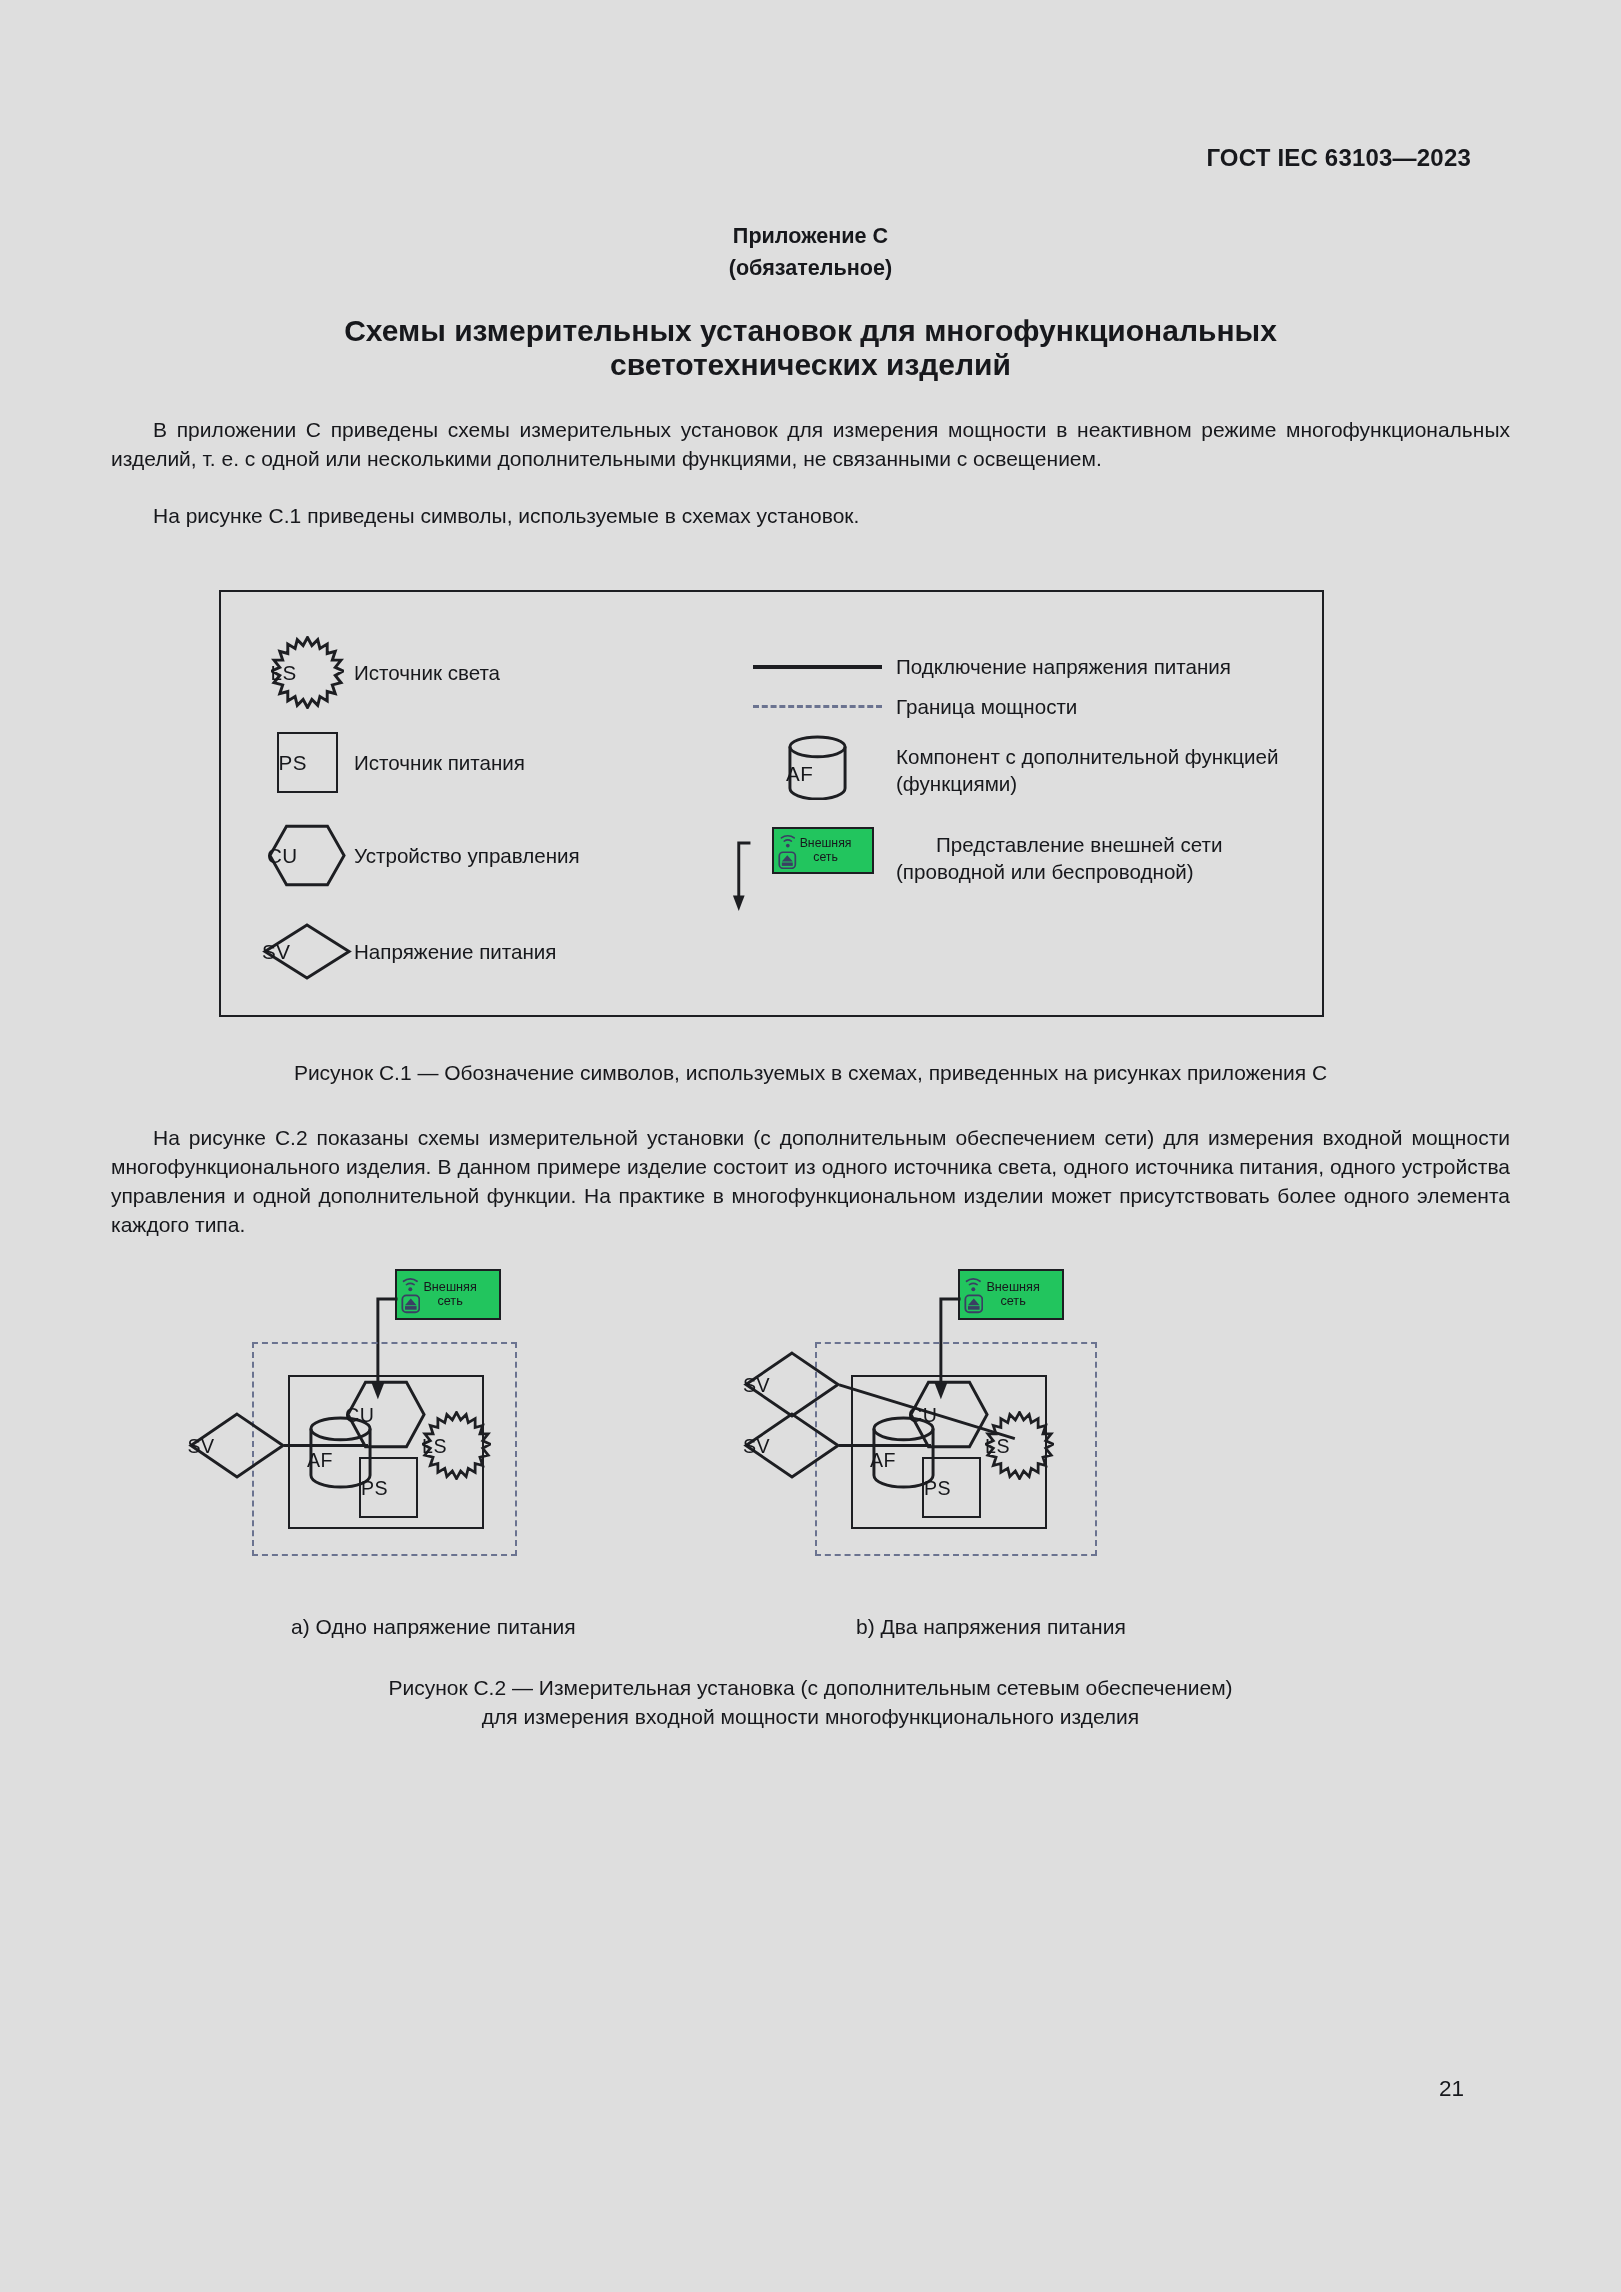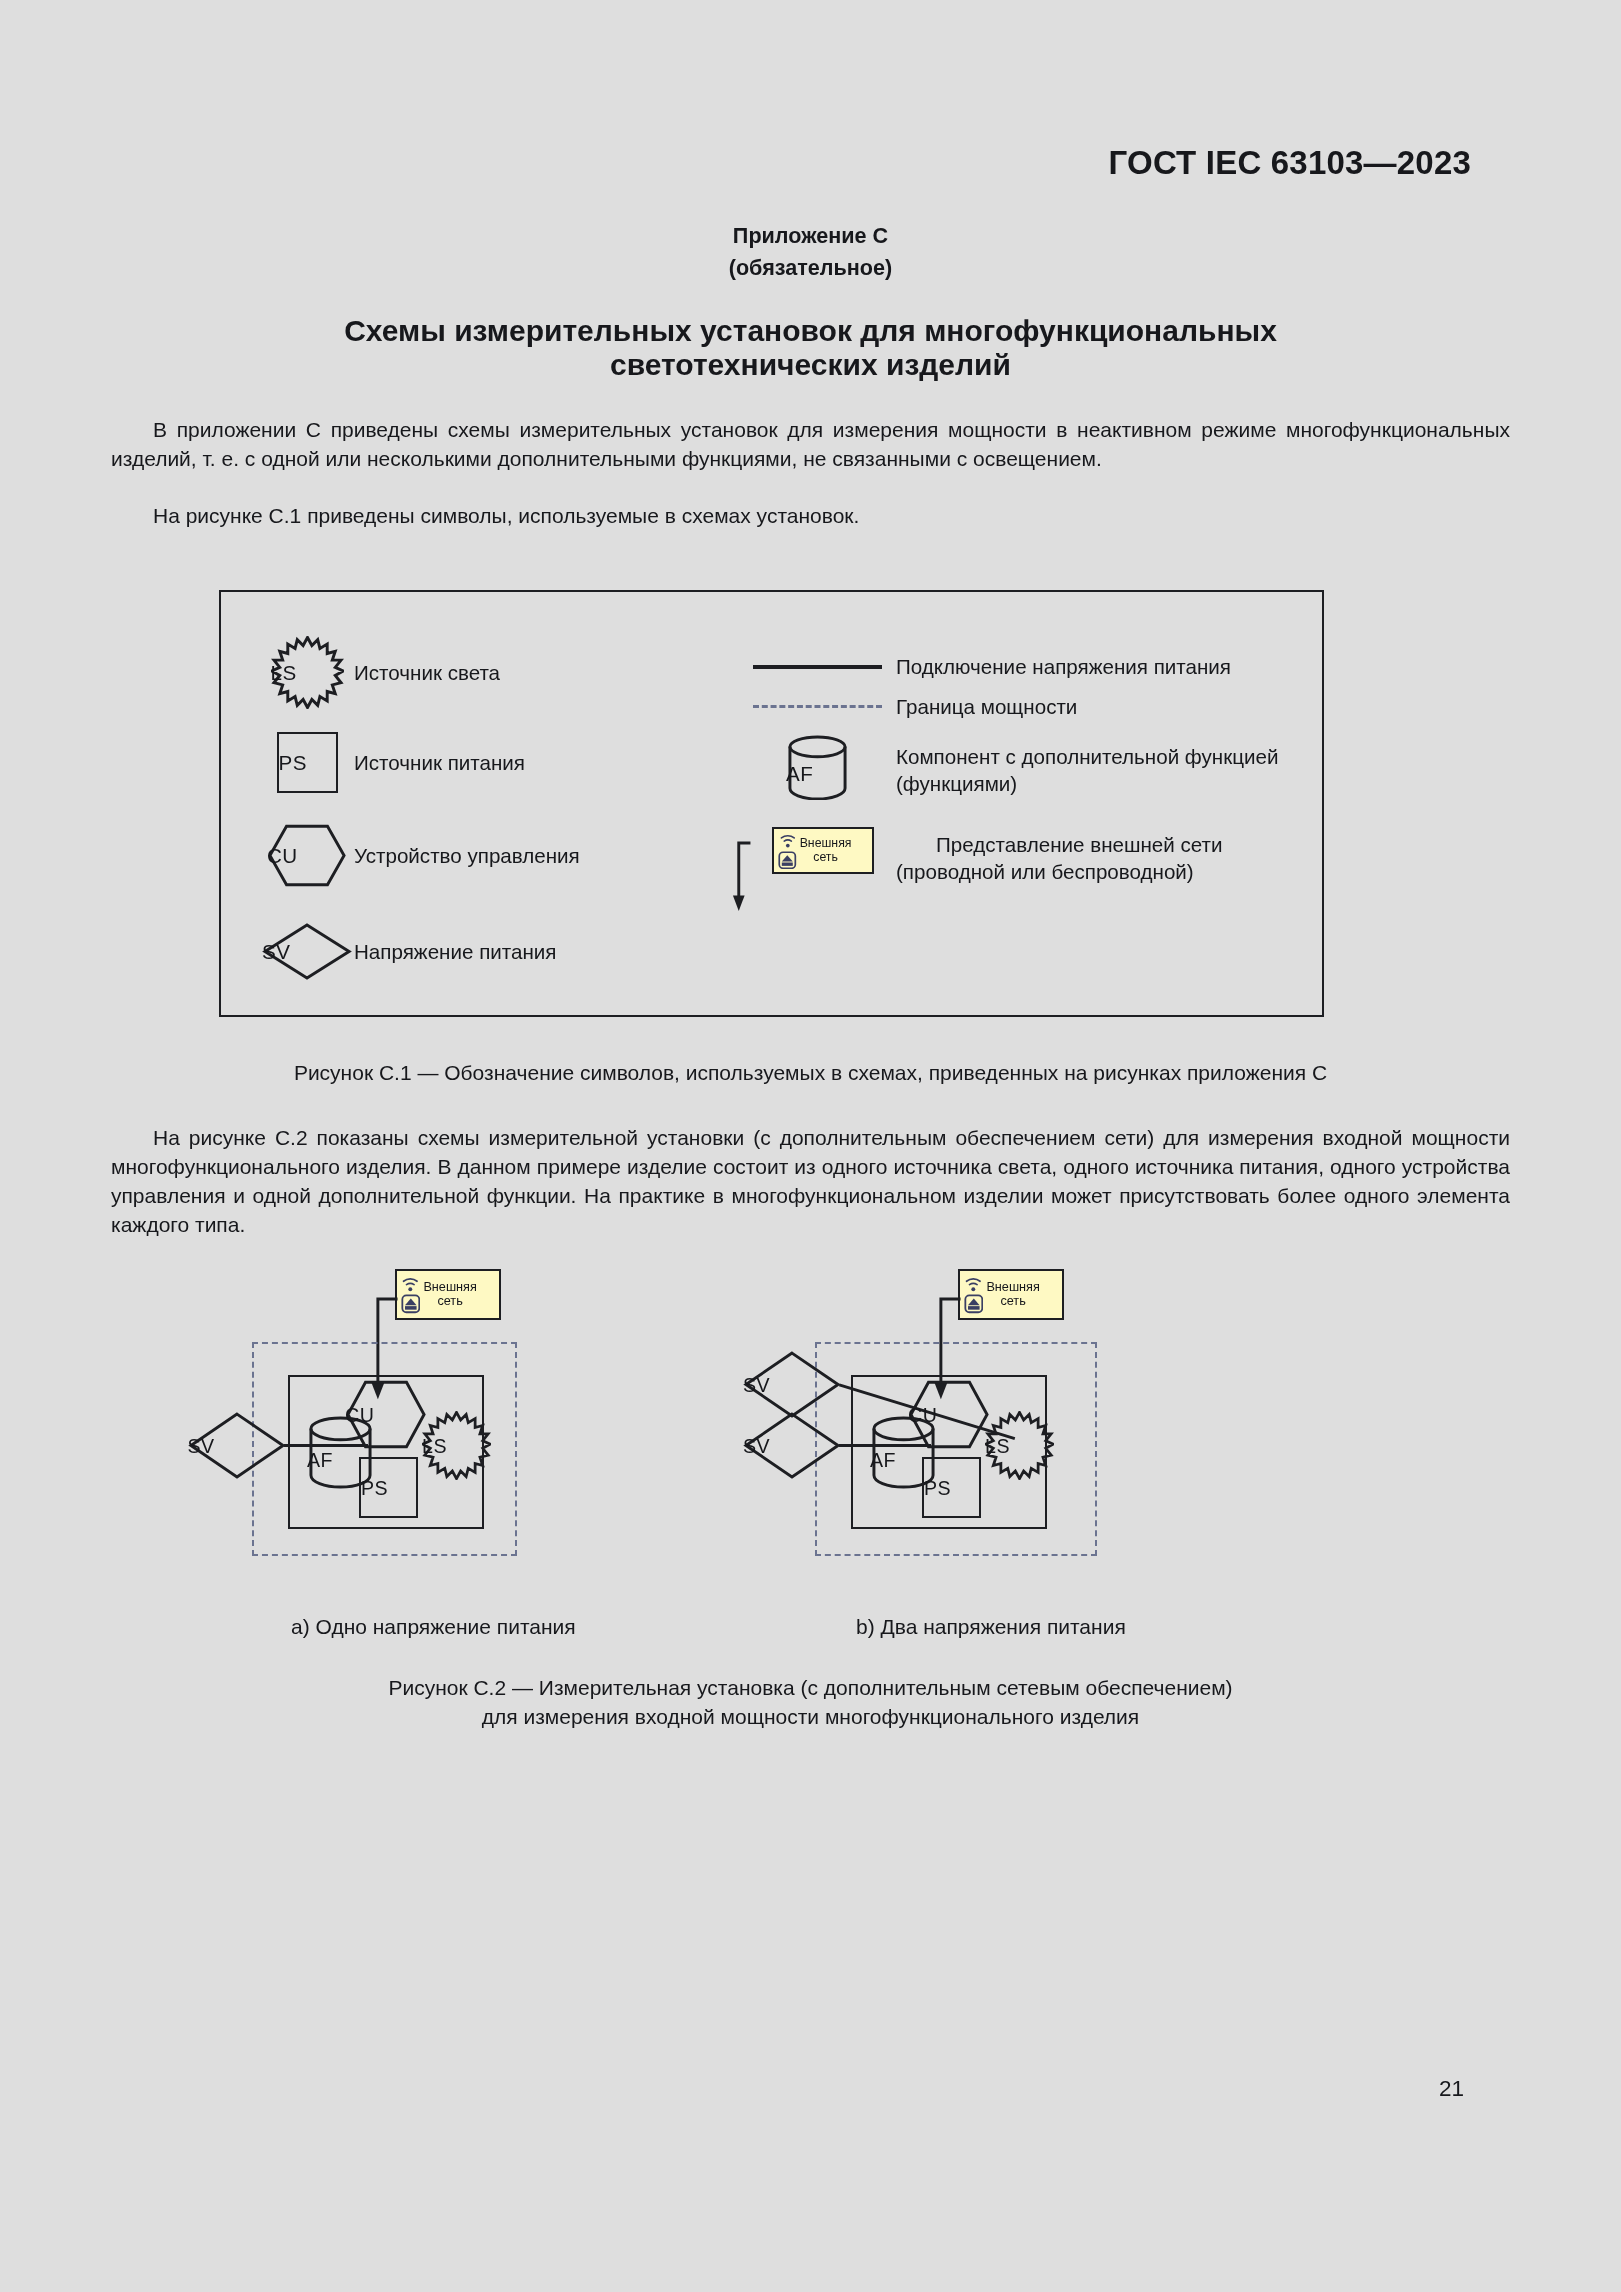--- a/index.html
+++ b/index.html
@@ -10,21 +10,21 @@
     font-family:"Liberation Sans","DejaVu Sans",sans-serif;
     color:#17181c;
     position:relative;
     overflow:hidden;
   }
   .page{position:absolute;inset:0;}
 
   
   .hdr{
     position:absolute;top:144px;right:150px;
-    font-size:33px;font-weight:700;letter-spacing:0.2px;
+    font-size:24px;font-weight:700;letter-spacing:0.2px;
     white-space:nowrap;
   }
 
   
   .annex-head{
     position:absolute;left:0;right:0;top:220px;
     text-align:center;font-size:21.6px;font-weight:700;line-height:32px;
   }
   .annex-title{
     position:absolute;left:323px;right:323px;top:314px;
@@ -108,21 +108,21 @@
 
   
   .stroke-solid{width:129px;height:3.9px;background:#1d1e22;}
   .stroke-dash{
     width:129px;height:0;border-top:3.9px dashed #6b7390;
   }
 
   
   .net{
     position:relative;border:2.9px solid #1d1e22;
-    box-sizing:border-box;background:#fef9c3;
+    box-sizing:border-box;background:#22c55e;
     display:flex;align-items:center;
   }
   .net .glyphs{
     display:flex;flex-direction:column;align-items:center;
     justify-content:center;gap:2px;
   }
   .net .words{
     display:flex;flex-direction:column;
     line-height:1.12;color:#17181c;
   }

